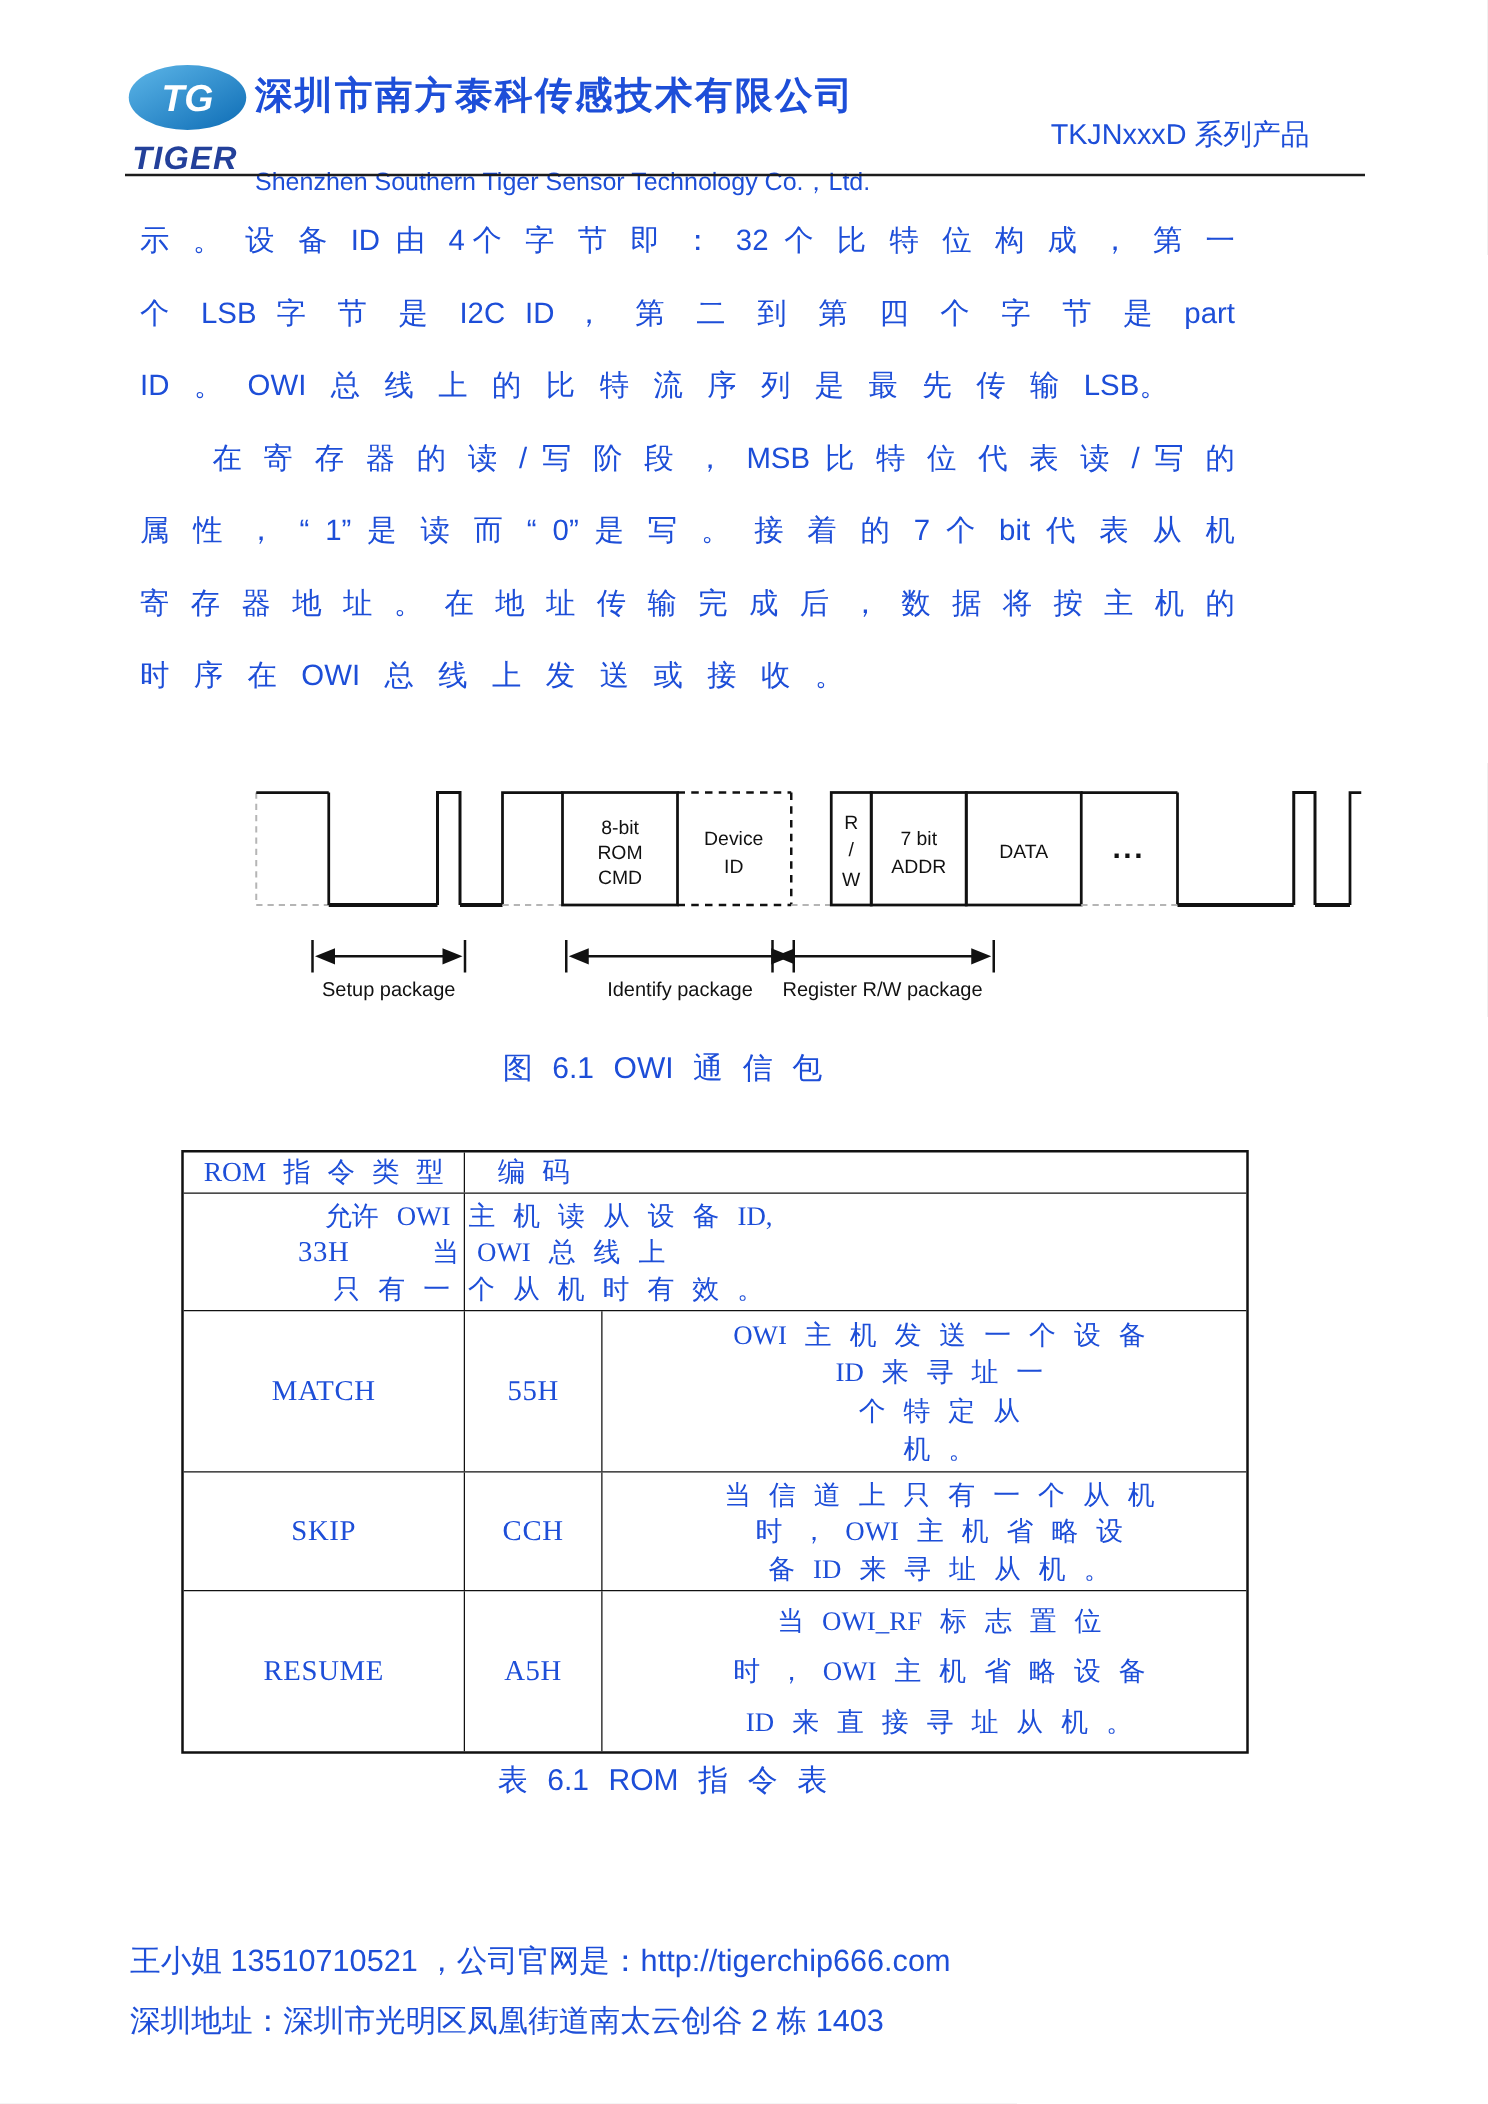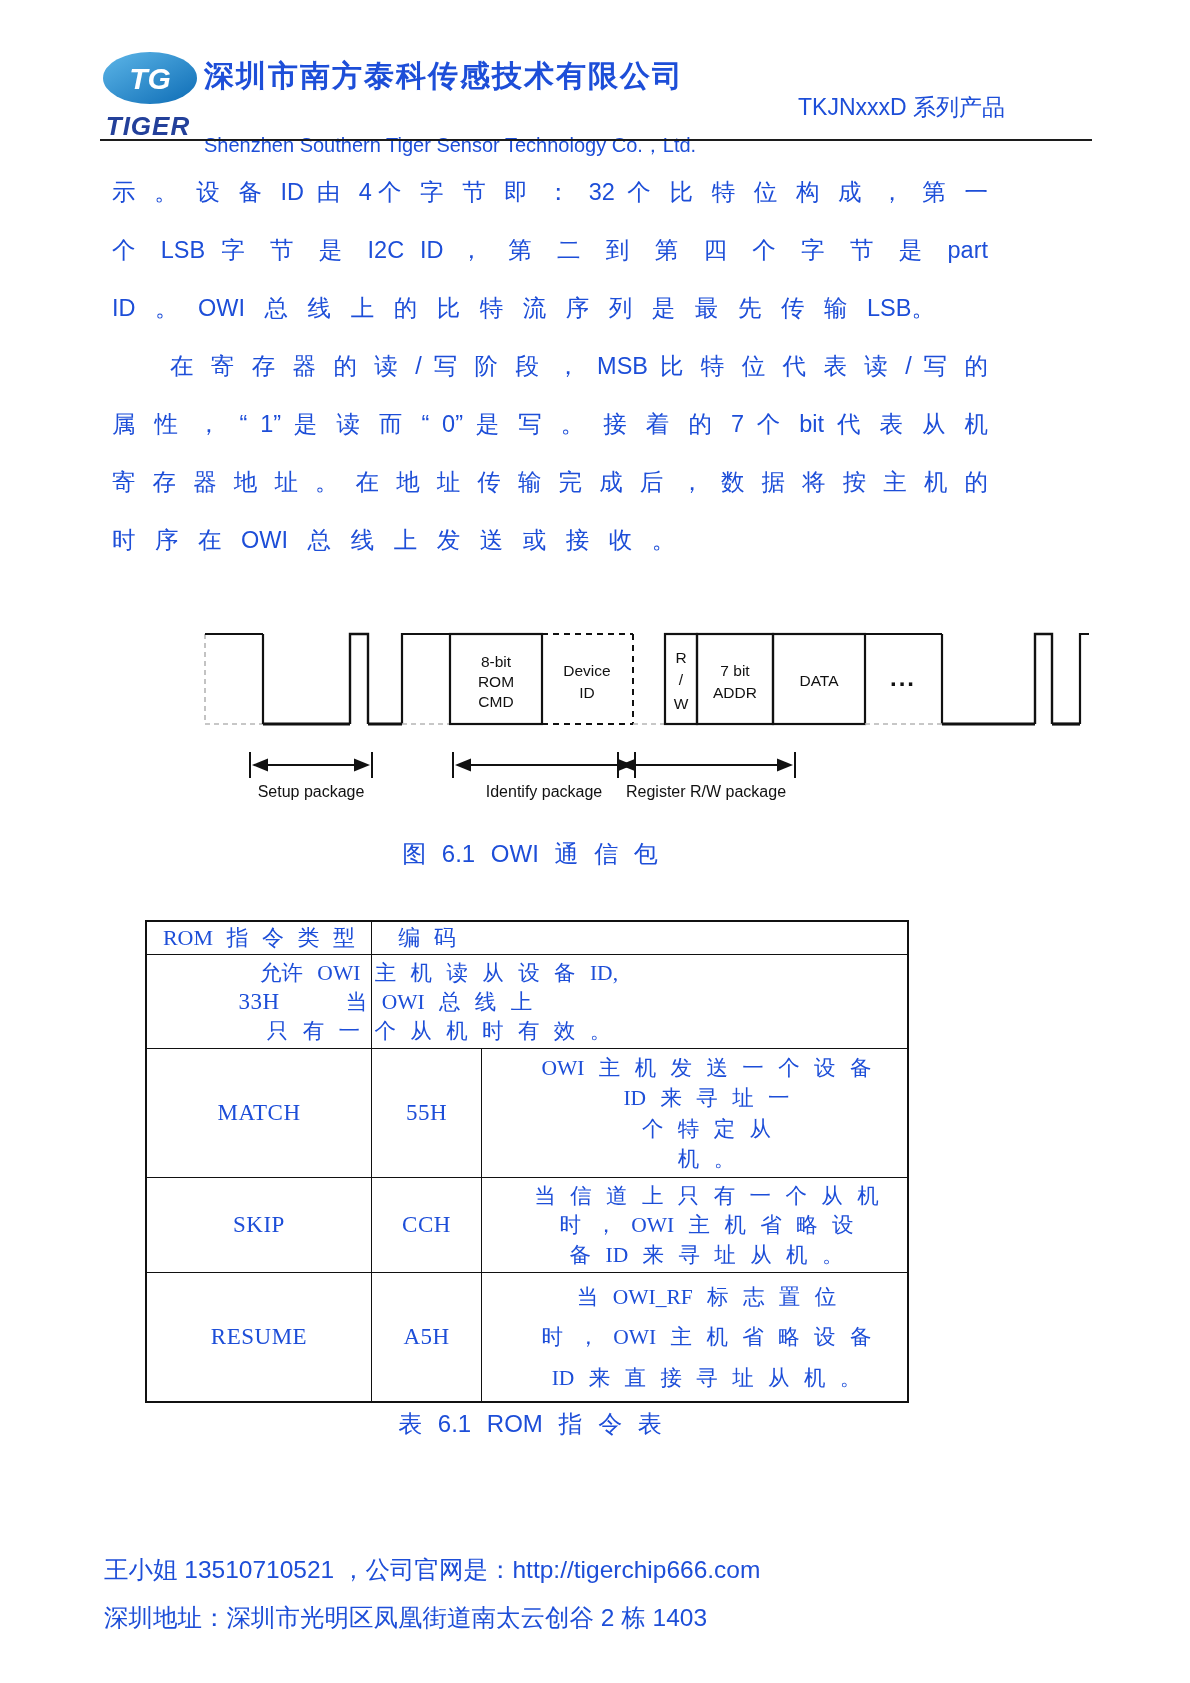--- a/index.html
+++ b/index.html
@@ -17,21 +17,21 @@
   .company-cn{
     position:absolute;left:204px;top:56px;
     font-size:30px;font-weight:bold;letter-spacing:2px;white-space:nowrap;
   }
   .company-en{
     position:absolute;left:204px;top:101px;
     font-size:20px;letter-spacing:0px;white-space:nowrap;margin-top:31px;
   }
   .product-series{
     position:absolute;left:798px;top:92px;width:292px;
-    font-size:23px;text-align:left;white-space:nowrap;
+    font-size:23px;text-align:center;white-space:nowrap;
   }
   .header-rule{
     position:absolute;left:100px;top:139px;width:992px;height:2px;background:#1c1c1c;
   }
   
   .bodytext{
     position:absolute;left:112px;top:163px;width:876px;
     font-size:23.5px;
   }
   .line{
@@ -45,21 +45,21 @@
   .diagram{position:absolute;left:200px;top:626px;width:890px;height:178px;}
   
   .caption{
     position:absolute;left:150px;width:760px;
     font-size:24px;text-align:center;word-spacing:9px;
   }
   .fig-caption{top:838px;}
   .tbl-caption{top:1408px;}
   
   .romtable{
-    position:absolute;left:145px;top:920px;width:764px;
+    position:absolute;left:145px;top:920px;width:854px;
     border:2px solid #111;box-sizing:border-box;
     font-family:"Liberation Serif","DejaVu Serif",serif;
   }
   .trow{display:grid;grid-template-columns:225px 110px 1fr;border-bottom:1.6px solid #111;}
   .trow:last-child{border-bottom:none;}
   .tc{border-right:1.6px solid #111;display:flex;align-items:center;justify-content:center;box-sizing:border-box;}
   .tc:last-child{border-right:none;}
   .thead{height:32px;font-size:22px;}
   .thead .tc{word-spacing:8px;}
   .row-read{height:93px;}

